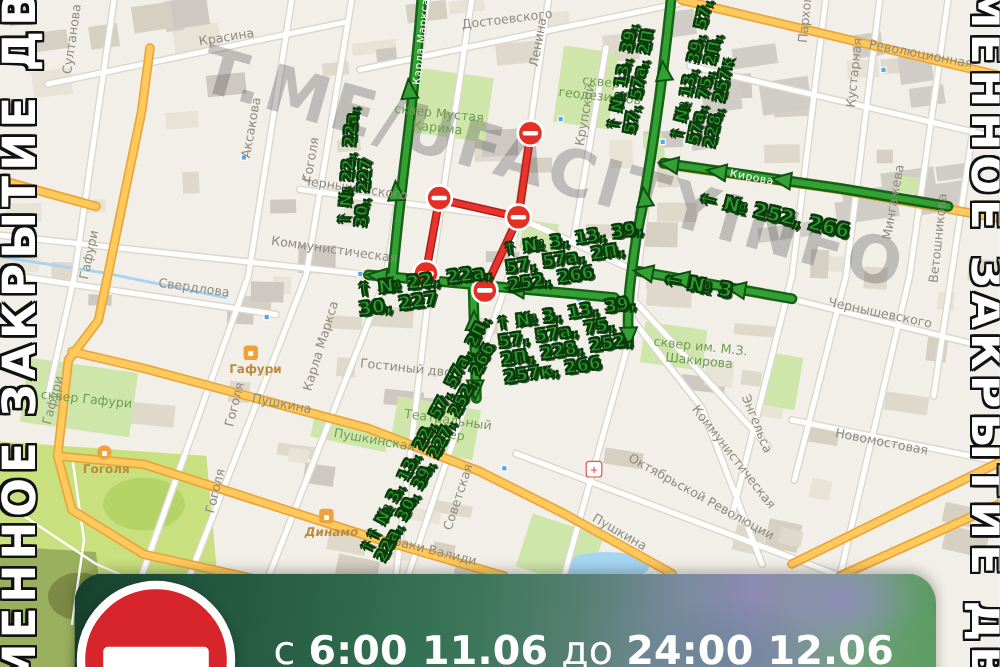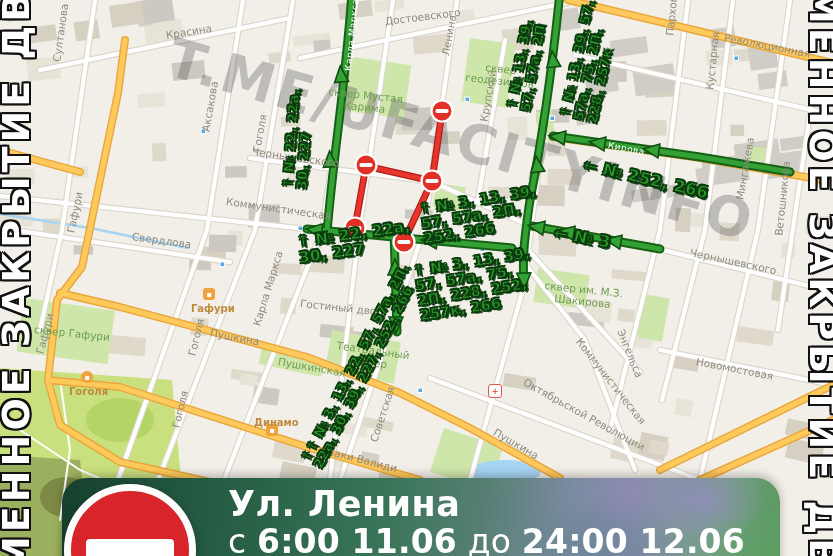--- a/index.html
+++ b/index.html
@@ -352,21 +352,21 @@
 Шакирова</div>
       <div class="lb lb-park" style="left: 336px; top: 340px; transform: rotate(8deg);">Театральный
 сквер</div>
       <div class="lb lb-park" style="left: 278px; top: 356px; transform: rotate(10deg);">Пушкинская</div>
       <div class="lb lb-park" style="left: 34px; top: 324px; transform: rotate(6deg);">сквер Гафури</div>
       <div class="lb lb-onroute" style="left: 608px; top: 141px; transform: rotate(11deg);">Кирова</div>
       <div class="lb lb-onroute" style="left: 349px; top: 66px; transform: rotate(-84deg);">Карла Маркса</div>
       <div class="poi-ic" style="left: 203px; top: 288px; background: rgb(240, 161, 60); color: rgb(255, 255, 255);">▪</div>
       <div class="lb lb-poi" style="left: 191px; top: 303px; transform: rotate(0deg);">Гафури</div>
       <div class="poi-ic" style="left: 266px; top: 424px; background: rgb(240, 161, 60); color: rgb(255, 255, 255);">▪</div>
-      <div class="lb lb-poi" style="left: 254px; top: 417px; transform: rotate(0deg);">Динамо</div>
+      <div class="lb lb-poi" style="left: 254px; top: 439px; transform: rotate(0deg); font-style: italic;">Динамо</div>
       <div class="poi-ic" style="left: 81px; top: 371px; background: rgb(240, 161, 60); color: rgb(255, 255, 255); border-radius: 50%;">▪</div>
       <div class="lb lb-poi" style="left: 69px; top: 386px; transform: rotate(0deg);">Гоголя</div>
       <div class="poi-ic" style="left: 488px; top: 384px; background: rgb(255, 255, 255); border: 1.5px solid rgb(226, 87, 75); color: rgb(226, 87, 75);">+</div>
     </div>
   <div id="notes">
       <div class="note" style="left: 281px; top: 188px; font-size: 13px; transform: rotate(-86deg);">
         <div>↑ № 22, 22а,</div>
         <div>30, 227</div>
       </div>
       <div class="note" style="left: 505px; top: 108px; font-size: 13px; transform: rotate(-80deg);">
@@ -402,21 +402,20 @@
       <div class="note" style="left: 299px; top: 458px; font-size: 13px; transform: rotate(-63deg);">
         <div>↑↑ № 3, 13, 22, 57, 57а, 2П,</div>
         <div>22а, 30, 39, 227, 252, 266</div>
       </div>
     </div>
 
   <div class="wm-edge wm-left">МЕННОЕ ЗАКРЫТИЕ ДВИЖЕ</div>
   <div class="wm-edge wm-right">МЕННОЕ ЗАКРЫТИЕ ДВИЖ</div>
 
   <div id="banner">
-    <div id="banner-title">Ул. Ленина</div>
     <div id="banner-sched">
       <span>с</span>
       <b>6:00 11.06</b>
       <span>до</span>
       <b>24:00 12.06</b>
     </div>
   </div>
   <div id="noentry-sign"></div>
   <div id="noentry-bar"></div>
 </div>

